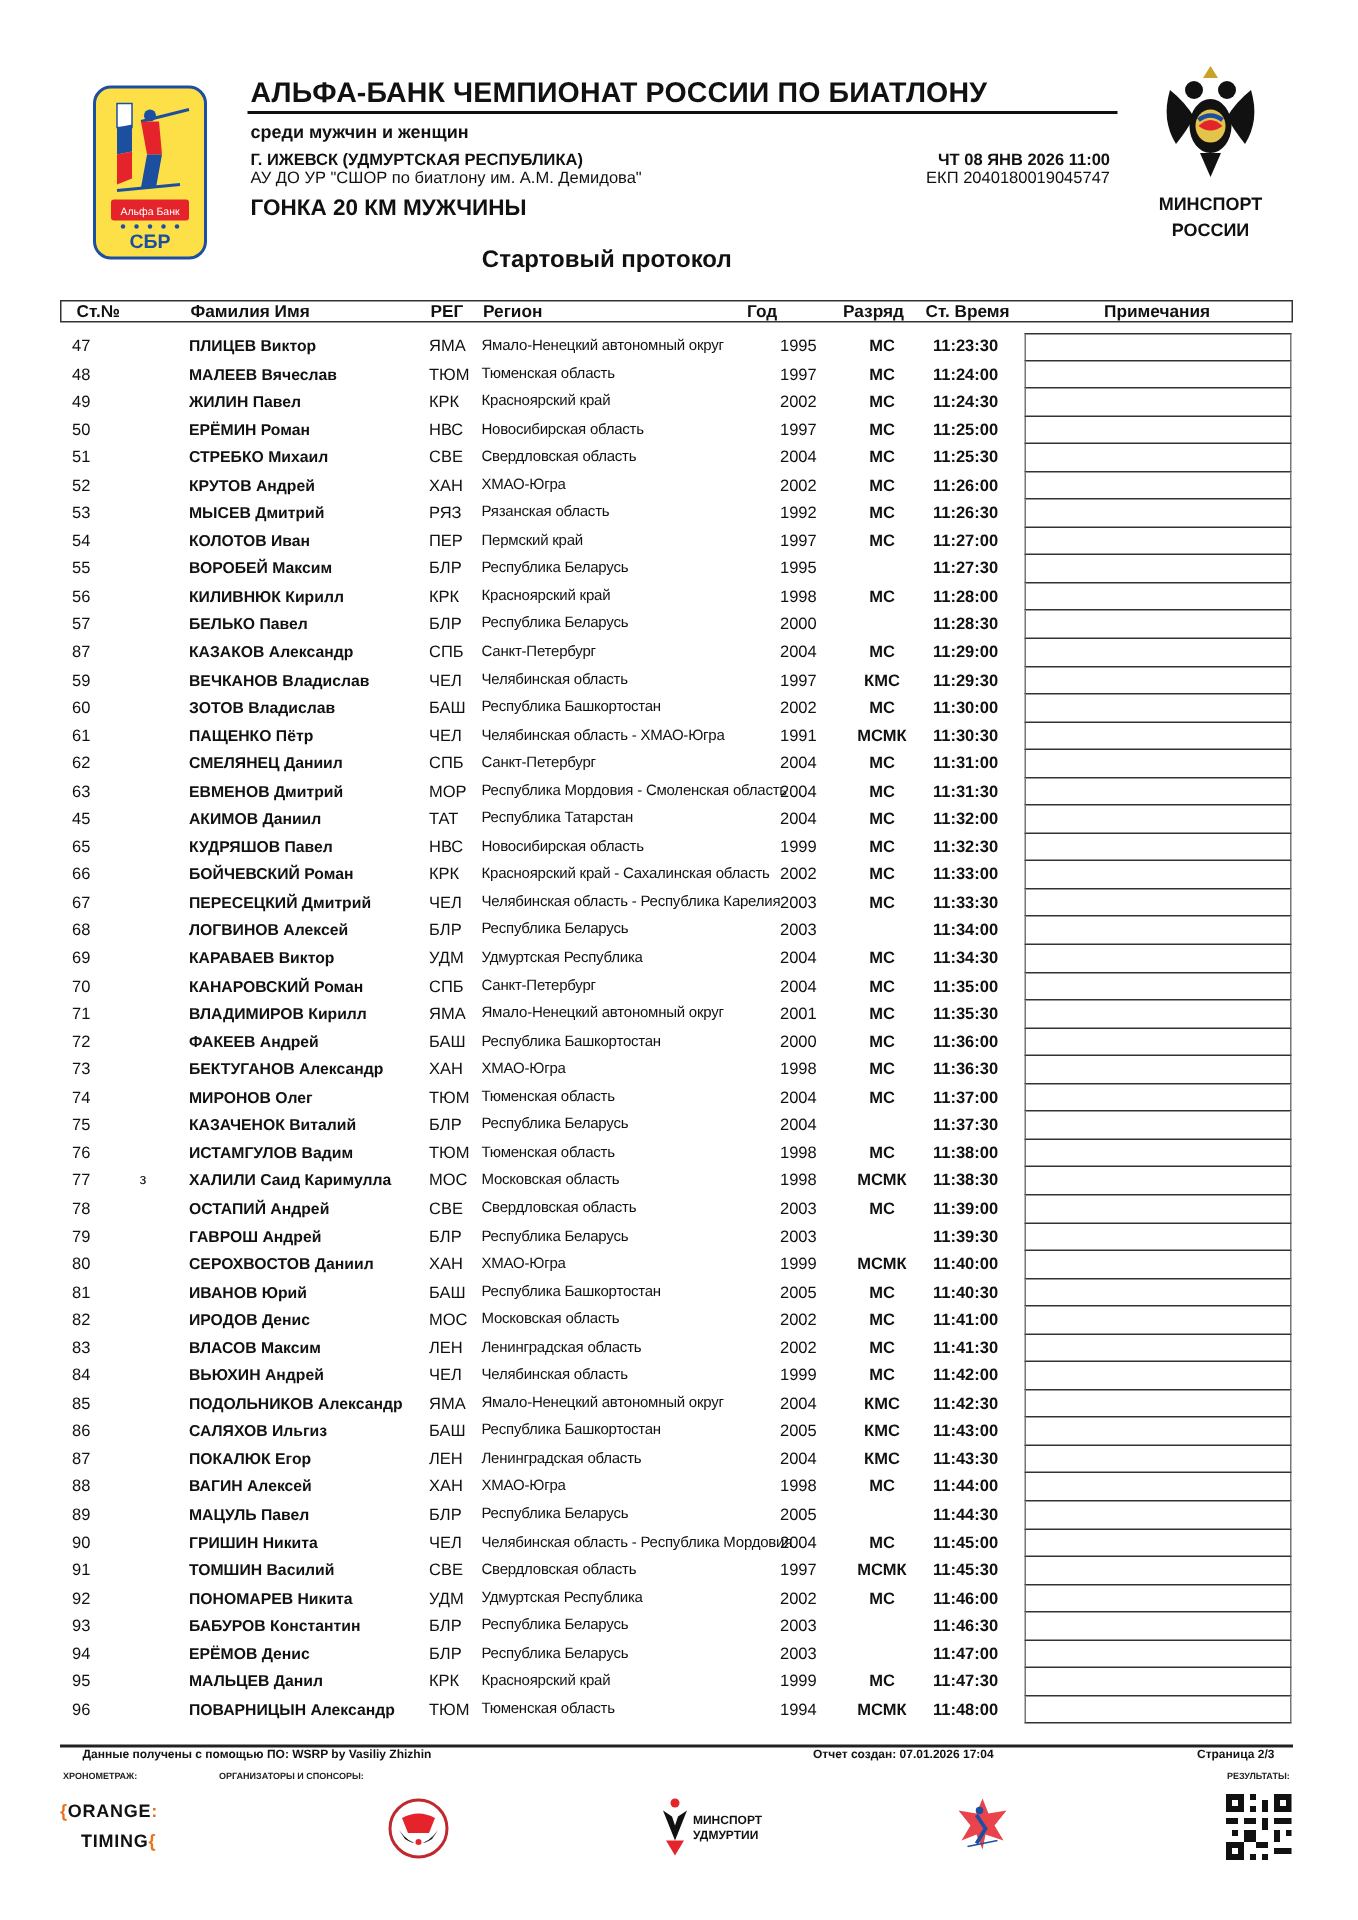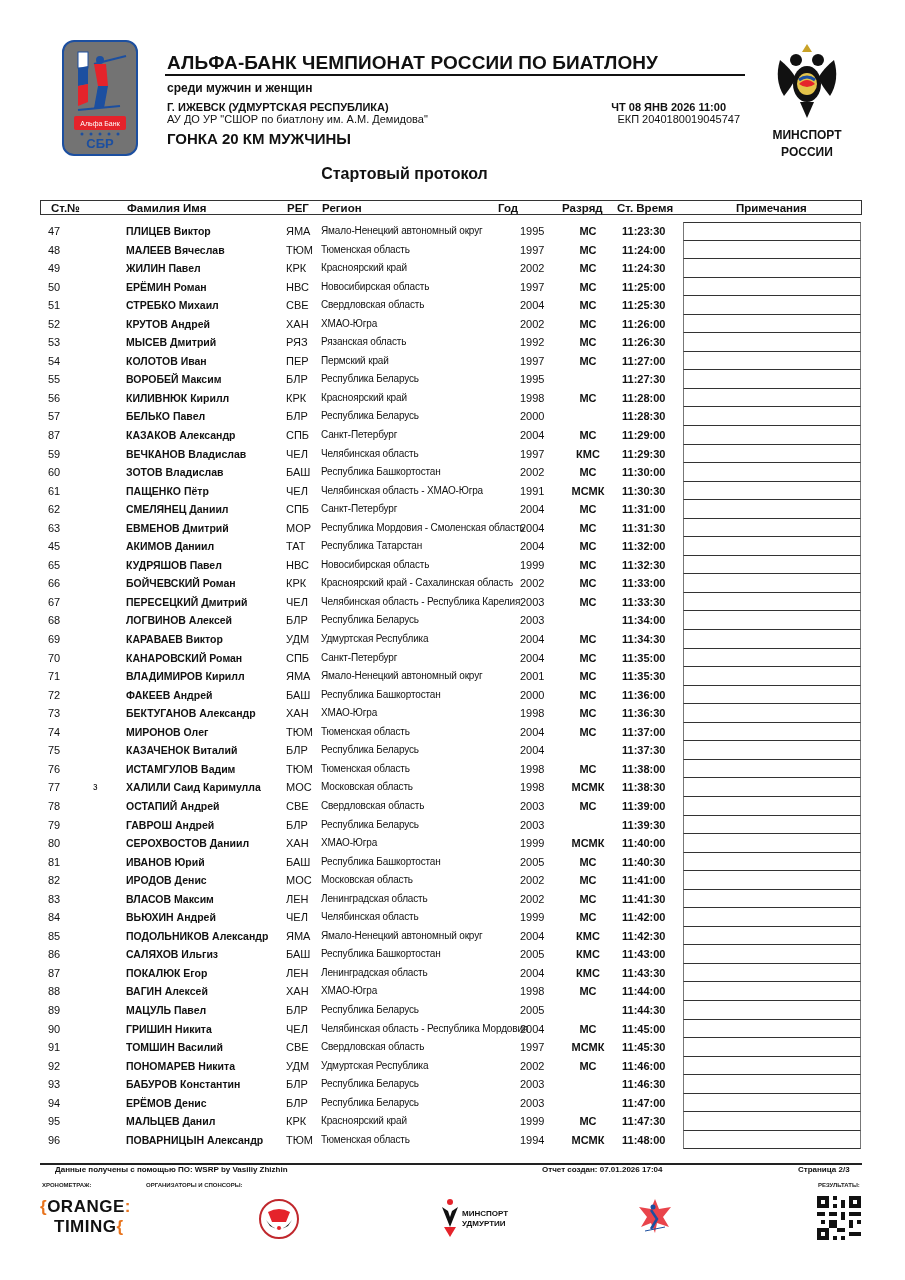--- a/index.html
+++ b/index.html
@@ -1,28 +1,28 @@
 <!DOCTYPE html>
 <html><head>
 <meta charset="utf-8">
 <style>
   html, body { margin: 0; padding: 0; background: #ffffff; }
   body { width: 905px; height: 1280px; position: relative; overflow: hidden;
          font-family: "Liberation Sans", sans-serif; color: #111; }
   .abs { position: absolute; }
 
   
-  .logo-left { left: 62px; top: 40px; width: 72px; height: 112px; border: 2.5px solid #1c4fa0; border-radius: 12px; background: #737373; }
+  .logo-left { left: 62px; top: 57px; width: 72px; height: 112px; border: 2.5px solid #1c4fa0; border-radius: 12px; background: #fde047; }
   .title { left: 167px; top: 52px; font-size: 19px; font-weight: bold; letter-spacing: 0.1px; white-space: nowrap; }
   .title-rule { left: 165px; top: 74px; width: 580px; height: 2px; background: #111; }
   .subtitle { left: 167px; top: 81px; font-size: 12px; font-weight: bold; }
   .city { left: 167px; top: 101px; font-size: 11px; font-weight: bold; }
   .venue { left: 167px; top: 113px; font-size: 11px; }
   .race { left: 167px; top: 130px; font-size: 15px; font-weight: bold; }
-  .datetime { right: 179px; top: 101px; font-size: 11px; font-weight: bold; text-align: left; }
+  .datetime { right: 165px; top: 101px; font-size: 11px; font-weight: bold; text-align: left; }
   .ekp { right: 165px; top: 113px; font-size: 11px; text-align: right; }
   .logo-right { left: 768px; top: 40px; width: 78px; height: 120px; text-align: center; }
   .minsport-label { font-size: 12px; font-weight: bold; line-height: 15px; margin-top: 2px; }
   .doc-title { left: 0; width: 809px; top: 165px; text-align: center; font-size: 16px; font-weight: bold; }
 
   
   .thead { left: 40px; top: 200px; width: 822px; height: 15px; border: 1px solid #333; box-sizing: border-box; }
   .th { position: absolute; top: 1px; font-size: 11.5px; font-weight: bold; white-space: nowrap; }
   .rows { left: 40px; top: 222px; width: 822px; }
   .row { position: relative; height: 18.56px; font-size: 11px; }
@@ -37,21 +37,21 @@
   .c-time { left: 582px; font-weight: bold; }
   .c-notes { left: 643px; width: 178px; height: 18.56px; top: 0; border-left: 1px solid #777; border-right: 1px solid #777; border-bottom: 1px solid #333; box-sizing: border-box; }
   .row:first-child .c-notes { border-top: 1px solid #333; }
 
   
   .footer-rule { left: 40px; top: 1163px; width: 822px; height: 1.5px; background: #222; }
   .foot-src { left: 55px; top: 1165px; font-size: 8px; font-weight: bold; text-align: center; }
   .foot-created { left: 542px; top: 1165px; font-size: 8px; font-weight: bold; }
   .foot-page { left: 798px; top: 1165px; font-size: 8px; font-weight: bold; }
   .foot-label { font-size: 6px; font-weight: bold; color: #222; }
-  .orange { left: 40px; top: 1197px; width: 80px; height: 46px; font-weight: bold; font-size: 17px; line-height: 20px; letter-spacing: 0.5px; }
+  .orange { left: 40px; top: 1197px; width: 80px; height: 46px; font-weight: bold; font-size: 12px; line-height: 20px; letter-spacing: 0.5px; }
   .orange .br { color: #e8731c; }
   .qr { left: 817px; top: 1196px; width: 44px; height: 44px; }
 </style>
 </head>
 <body>
 
 <div class="abs logo-left">
   <svg width="72" height="112" viewBox="0 0 72 112">
     <rect x="14" y="10" width="10" height="16" fill="#ffffff" stroke="#1c4fa0" stroke-width="1"></rect>
     <polygon points="14,26 24,24 24,42 14,44" fill="#1c4fa0"></polygon>

